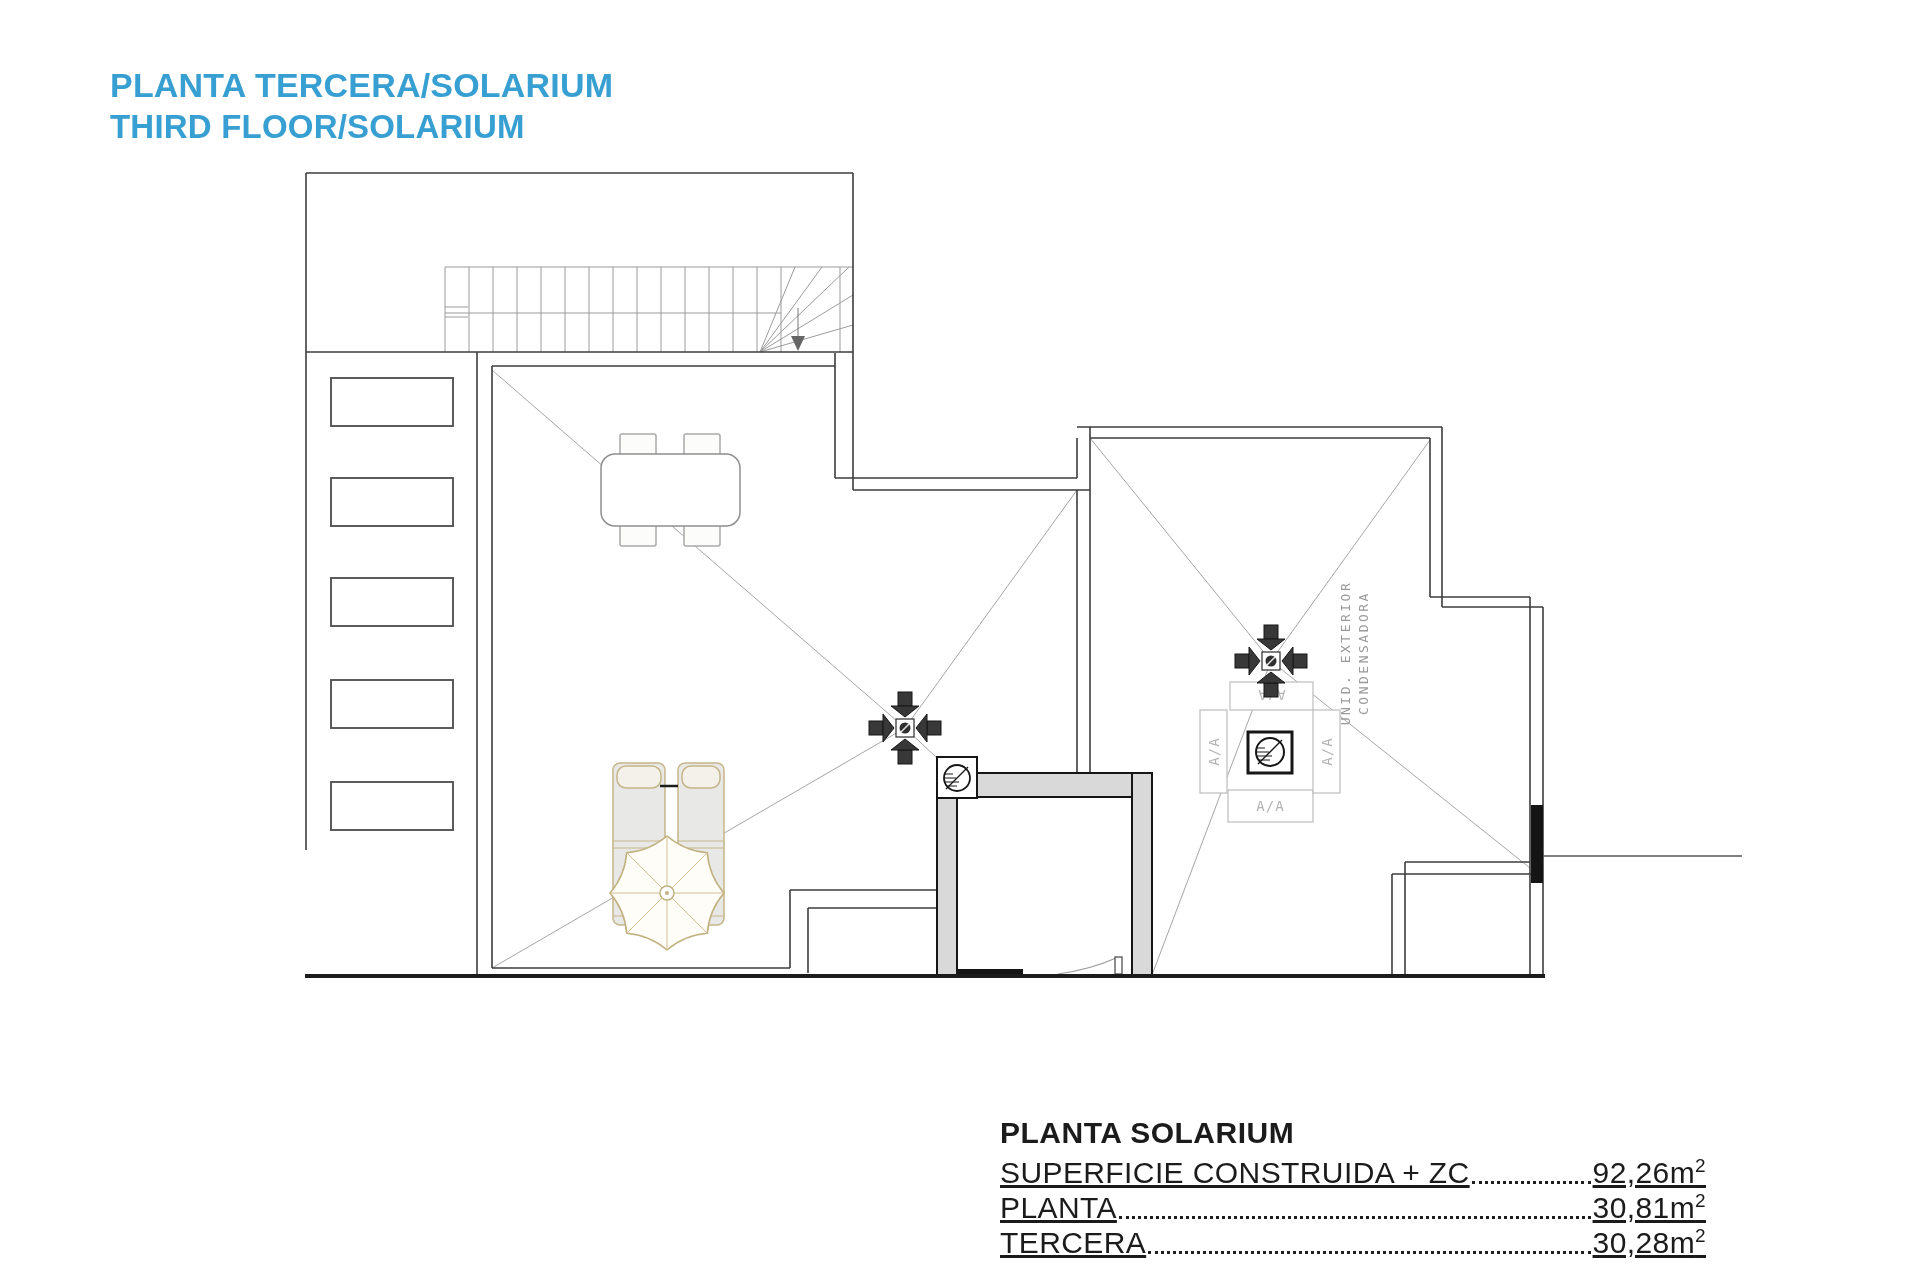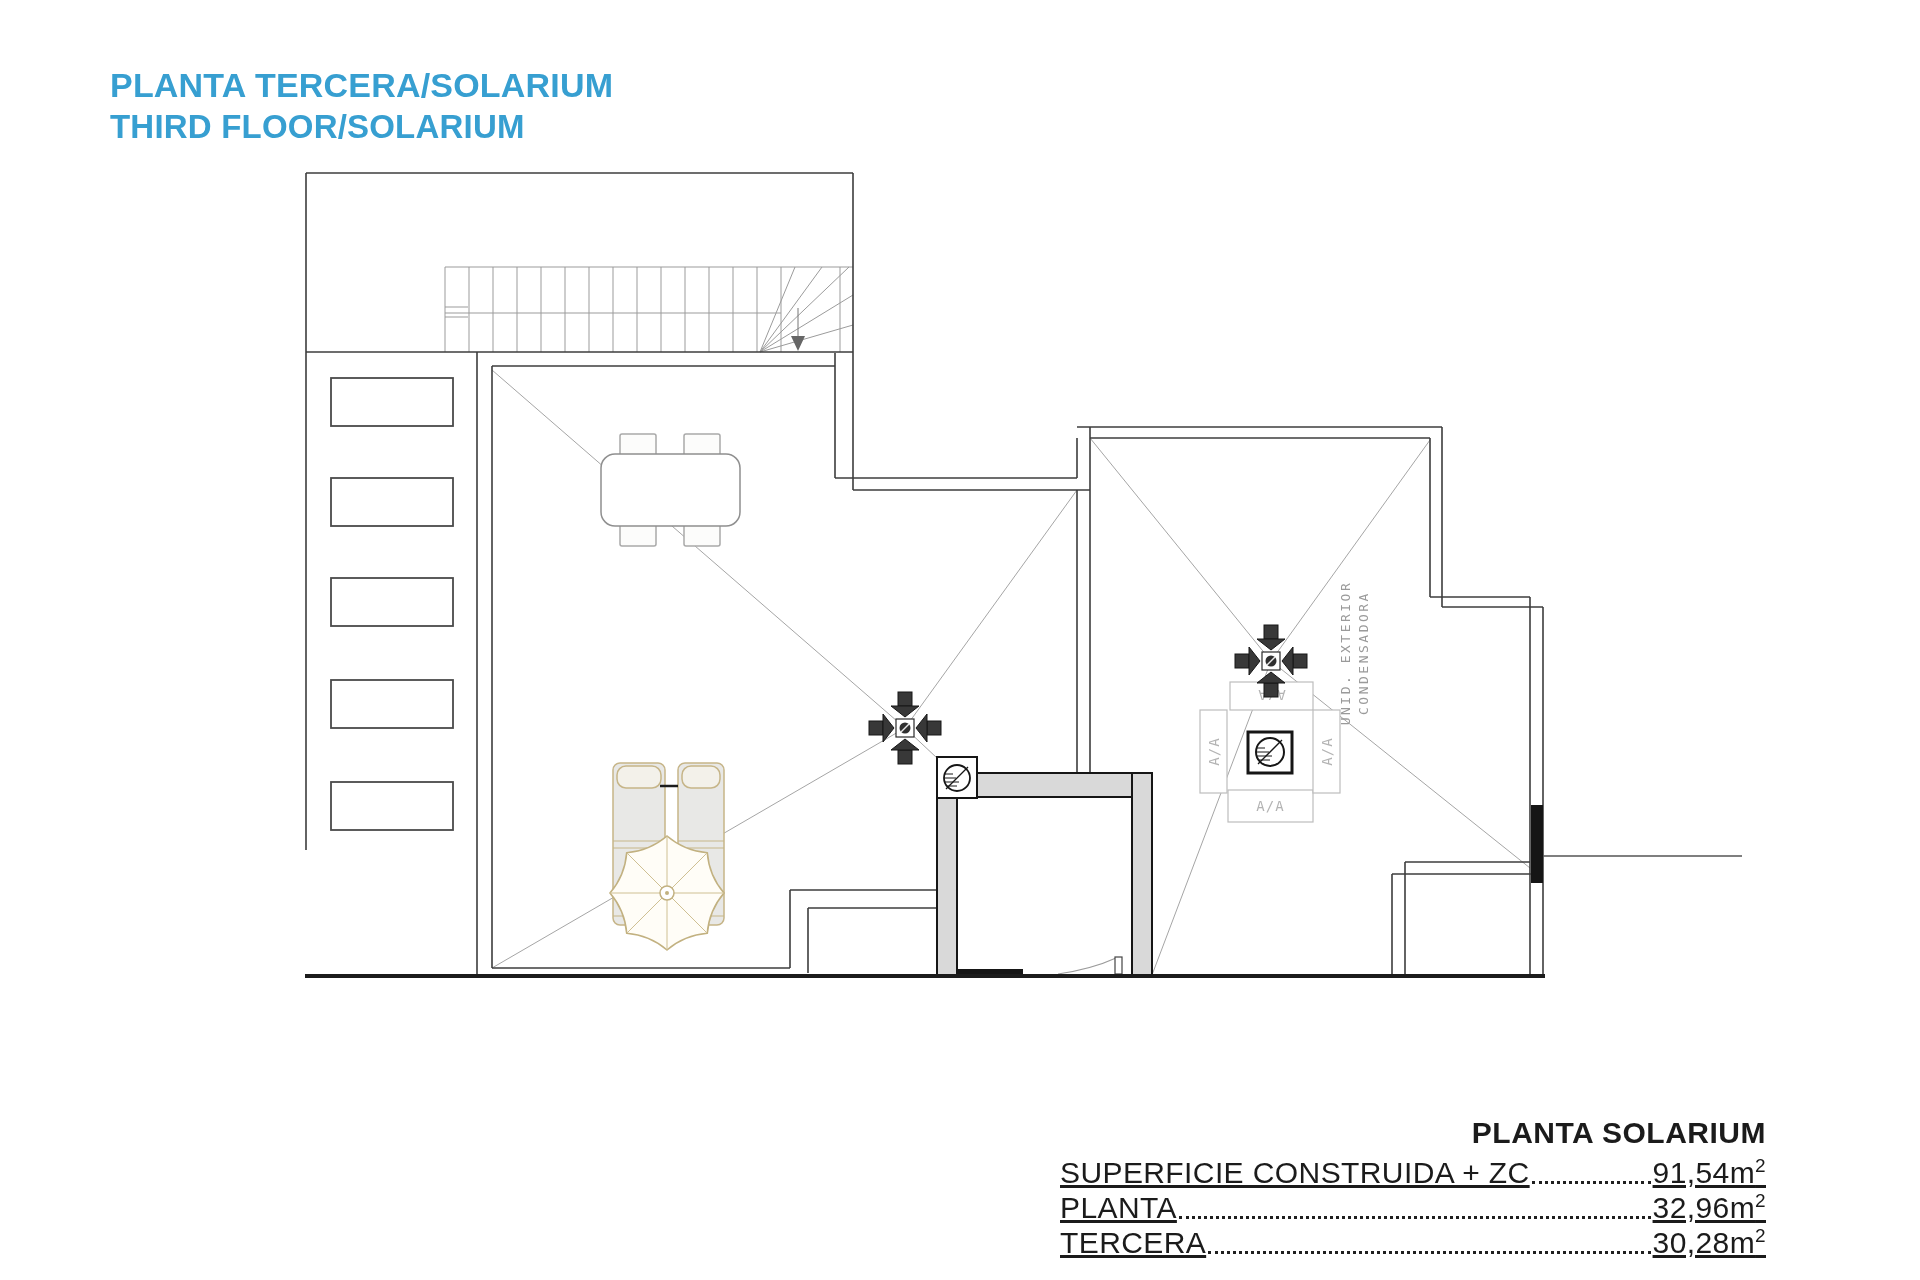--- a/index.html
+++ b/index.html
@@ -2,21 +2,21 @@
 <html><head>
 <meta charset="utf-8">
 <style>
   html,body{margin:0;padding:0;background:#ffffff;}
   .canvas{position:relative;width:1920px;height:1280px;background:#fff;overflow:hidden;
           font-family:"Liberation Sans", sans-serif;padding-left:15px;}
   .plan-svg{position:absolute;left:0;top:0;width:1920px;height:1280px;}
   .title-block{position:absolute;left:110px;top:66px;color:#379fd1;}
   .title-main{font-size:34px;font-weight:700;letter-spacing:0.2px;}
   .title-sub{font-size:33px;font-weight:700;margin-top:3px;letter-spacing:0.2px;}
-  .area-block{position:absolute;left:1060px;top:1116px;width:706px;color:#1b1b1b;text-align:right;}
+  .area-block{position:absolute;left:1000px;top:1116px;width:706px;color:#1b1b1b;}
   .area-heading{font-size:30px;font-weight:700;letter-spacing:0.5px;margin-bottom:5px;}
   .area-row{display:flex;align-items:flex-end;font-size:30px;letter-spacing:0.4px;height:35px;text-decoration:underline;}
   .area-label{white-space:nowrap;}
   .area-dots{flex:1;border-bottom:3.4px dotted #1f1f1f;margin:0 2px 6px 2px;min-width:24px;}
   .area-value{white-space:nowrap;}
   .area-value sup{font-size:19px;line-height:0;}
   svg text{font-family:"DejaVu Sans Mono", monospace;}
 </style>
 </head>
 <body>
@@ -238,26 +238,26 @@
       <path d="M305 976 H1545" stroke="#1c1c1c" stroke-width="4" fill="none"></path>
       <path d="M1543 856 H1742" stroke="#555555" stroke-width="1.5" fill="none"></path>
     </g>
   </svg>
 
   <div class="area-block">
     <div class="area-heading">PLANTA SOLARIUM</div>
     <div class="area-row">
       <span class="area-label">SUPERFICIE CONSTRUIDA + ZC</span>
       <span class="area-dots"></span>
-      <span class="area-value"><span>91,54m</span><sup>2</sup></span>
+      <span class="area-value"><span>92,26m</span><sup>2</sup></span>
     </div>
     <div class="area-row">
       <span class="area-label">PLANTA</span>
       <span class="area-dots"></span>
-      <span class="area-value"><span>32,96m</span><sup>2</sup></span>
+      <span class="area-value"><span>30,81m</span><sup>2</sup></span>
     </div>
     <div class="area-row">
       <span class="area-label">TERCERA</span>
       <span class="area-dots"></span>
       <span class="area-value"><span>30,28m</span><sup>2</sup></span>
     </div>
   </div>
 
 </div>
 

